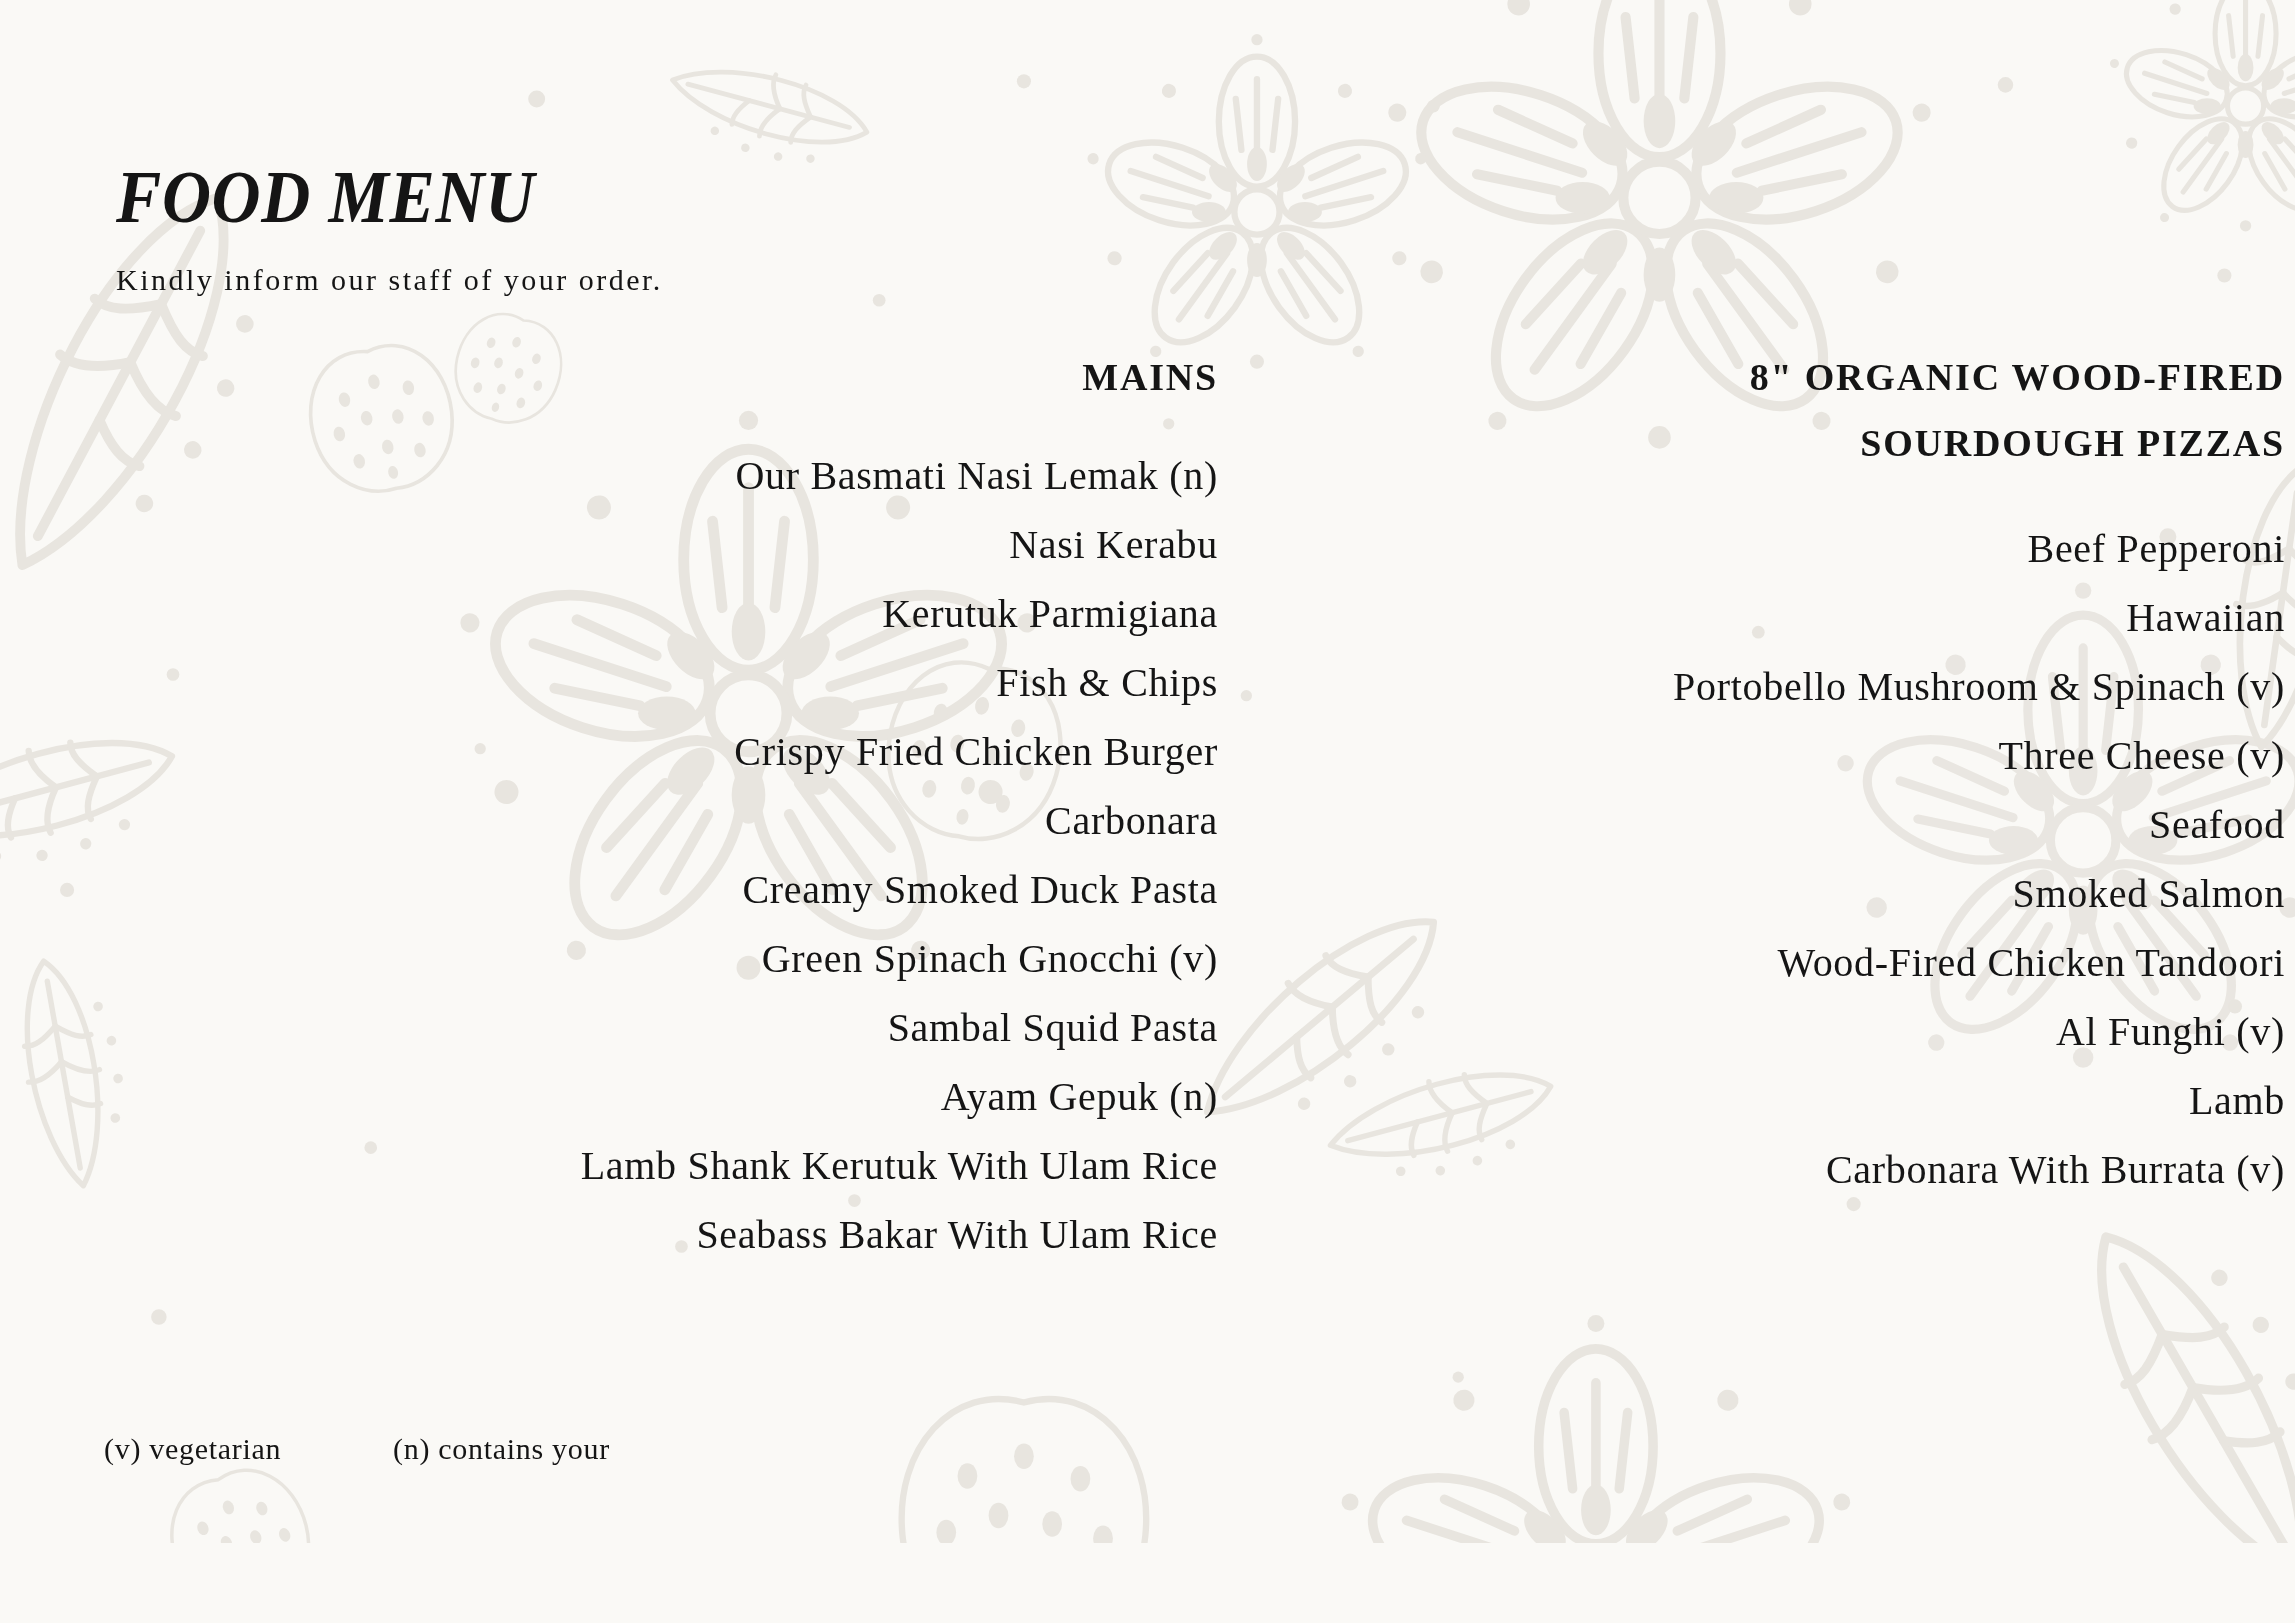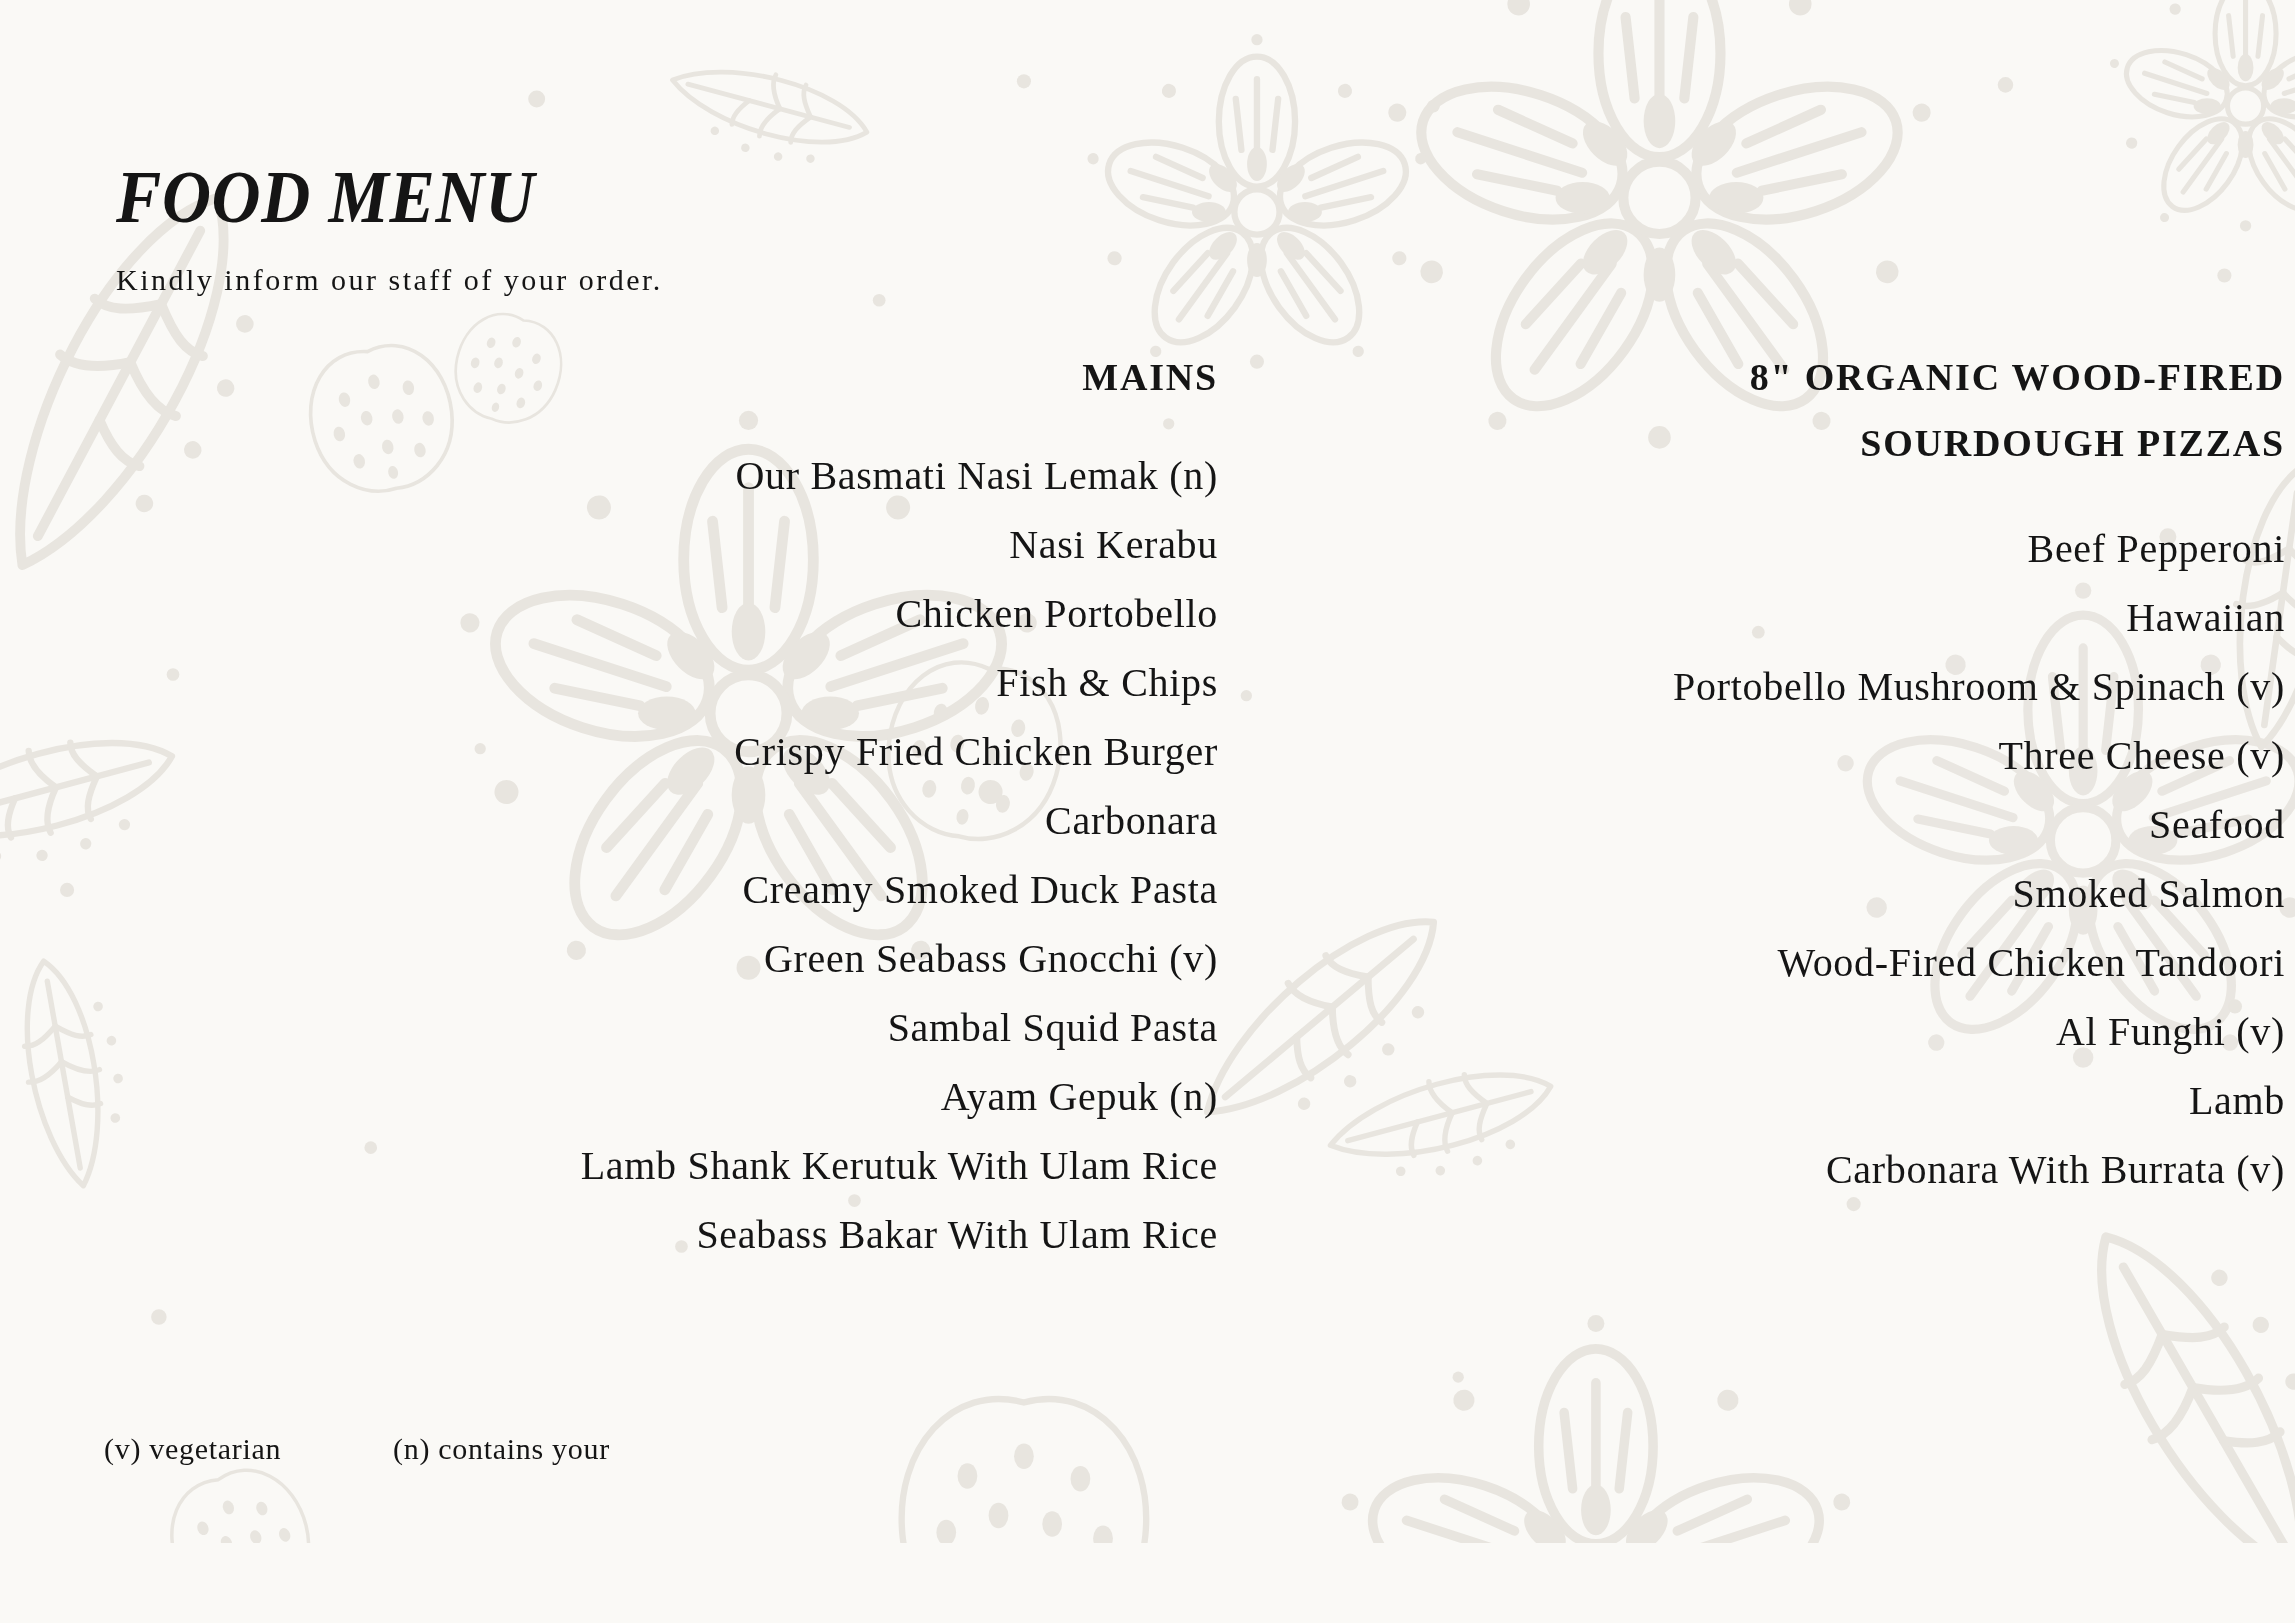--- a/index.html
+++ b/index.html
@@ -217,26 +217,26 @@
   <header class="title-block">
     <h1 class="title">FOOD MENU</h1>
     <p class="subtitle">Kindly inform our staff of your order.</p>
   </header>
 
   <section class="col col-left">
     <h2 class="col-heading">MAINS</h2>
     <div class="menu-items">
         <div class="menu-item">Our Basmati Nasi Lemak (n)</div>
         <div class="menu-item">Nasi Kerabu</div>
-        <div class="menu-item">Chicken Portobello</div>
+        <div class="menu-item">Kerutuk Parmigiana</div>
         <div class="menu-item">Fish &amp; Chips</div>
         <div class="menu-item">Crispy Fried Chicken Burger</div>
         <div class="menu-item">Carbonara</div>
         <div class="menu-item">Creamy Smoked Duck Pasta</div>
-        <div class="menu-item">Green Seabass Gnocchi (v)</div>
+        <div class="menu-item">Green Spinach Gnocchi (v)</div>
         <div class="menu-item">Sambal Squid Pasta</div>
         <div class="menu-item">Ayam Gepuk (n)</div>
         <div class="menu-item">Lamb Shank Kerutuk With Ulam Rice</div>
         <div class="menu-item">Seabass Bakar With Ulam Rice</div>
       </div>
   </section>
 
   <section class="col col-right">
     <h2 class="col-heading">
       <span class="heading-line">8" ORGANIC WOOD-FIRED</span>

